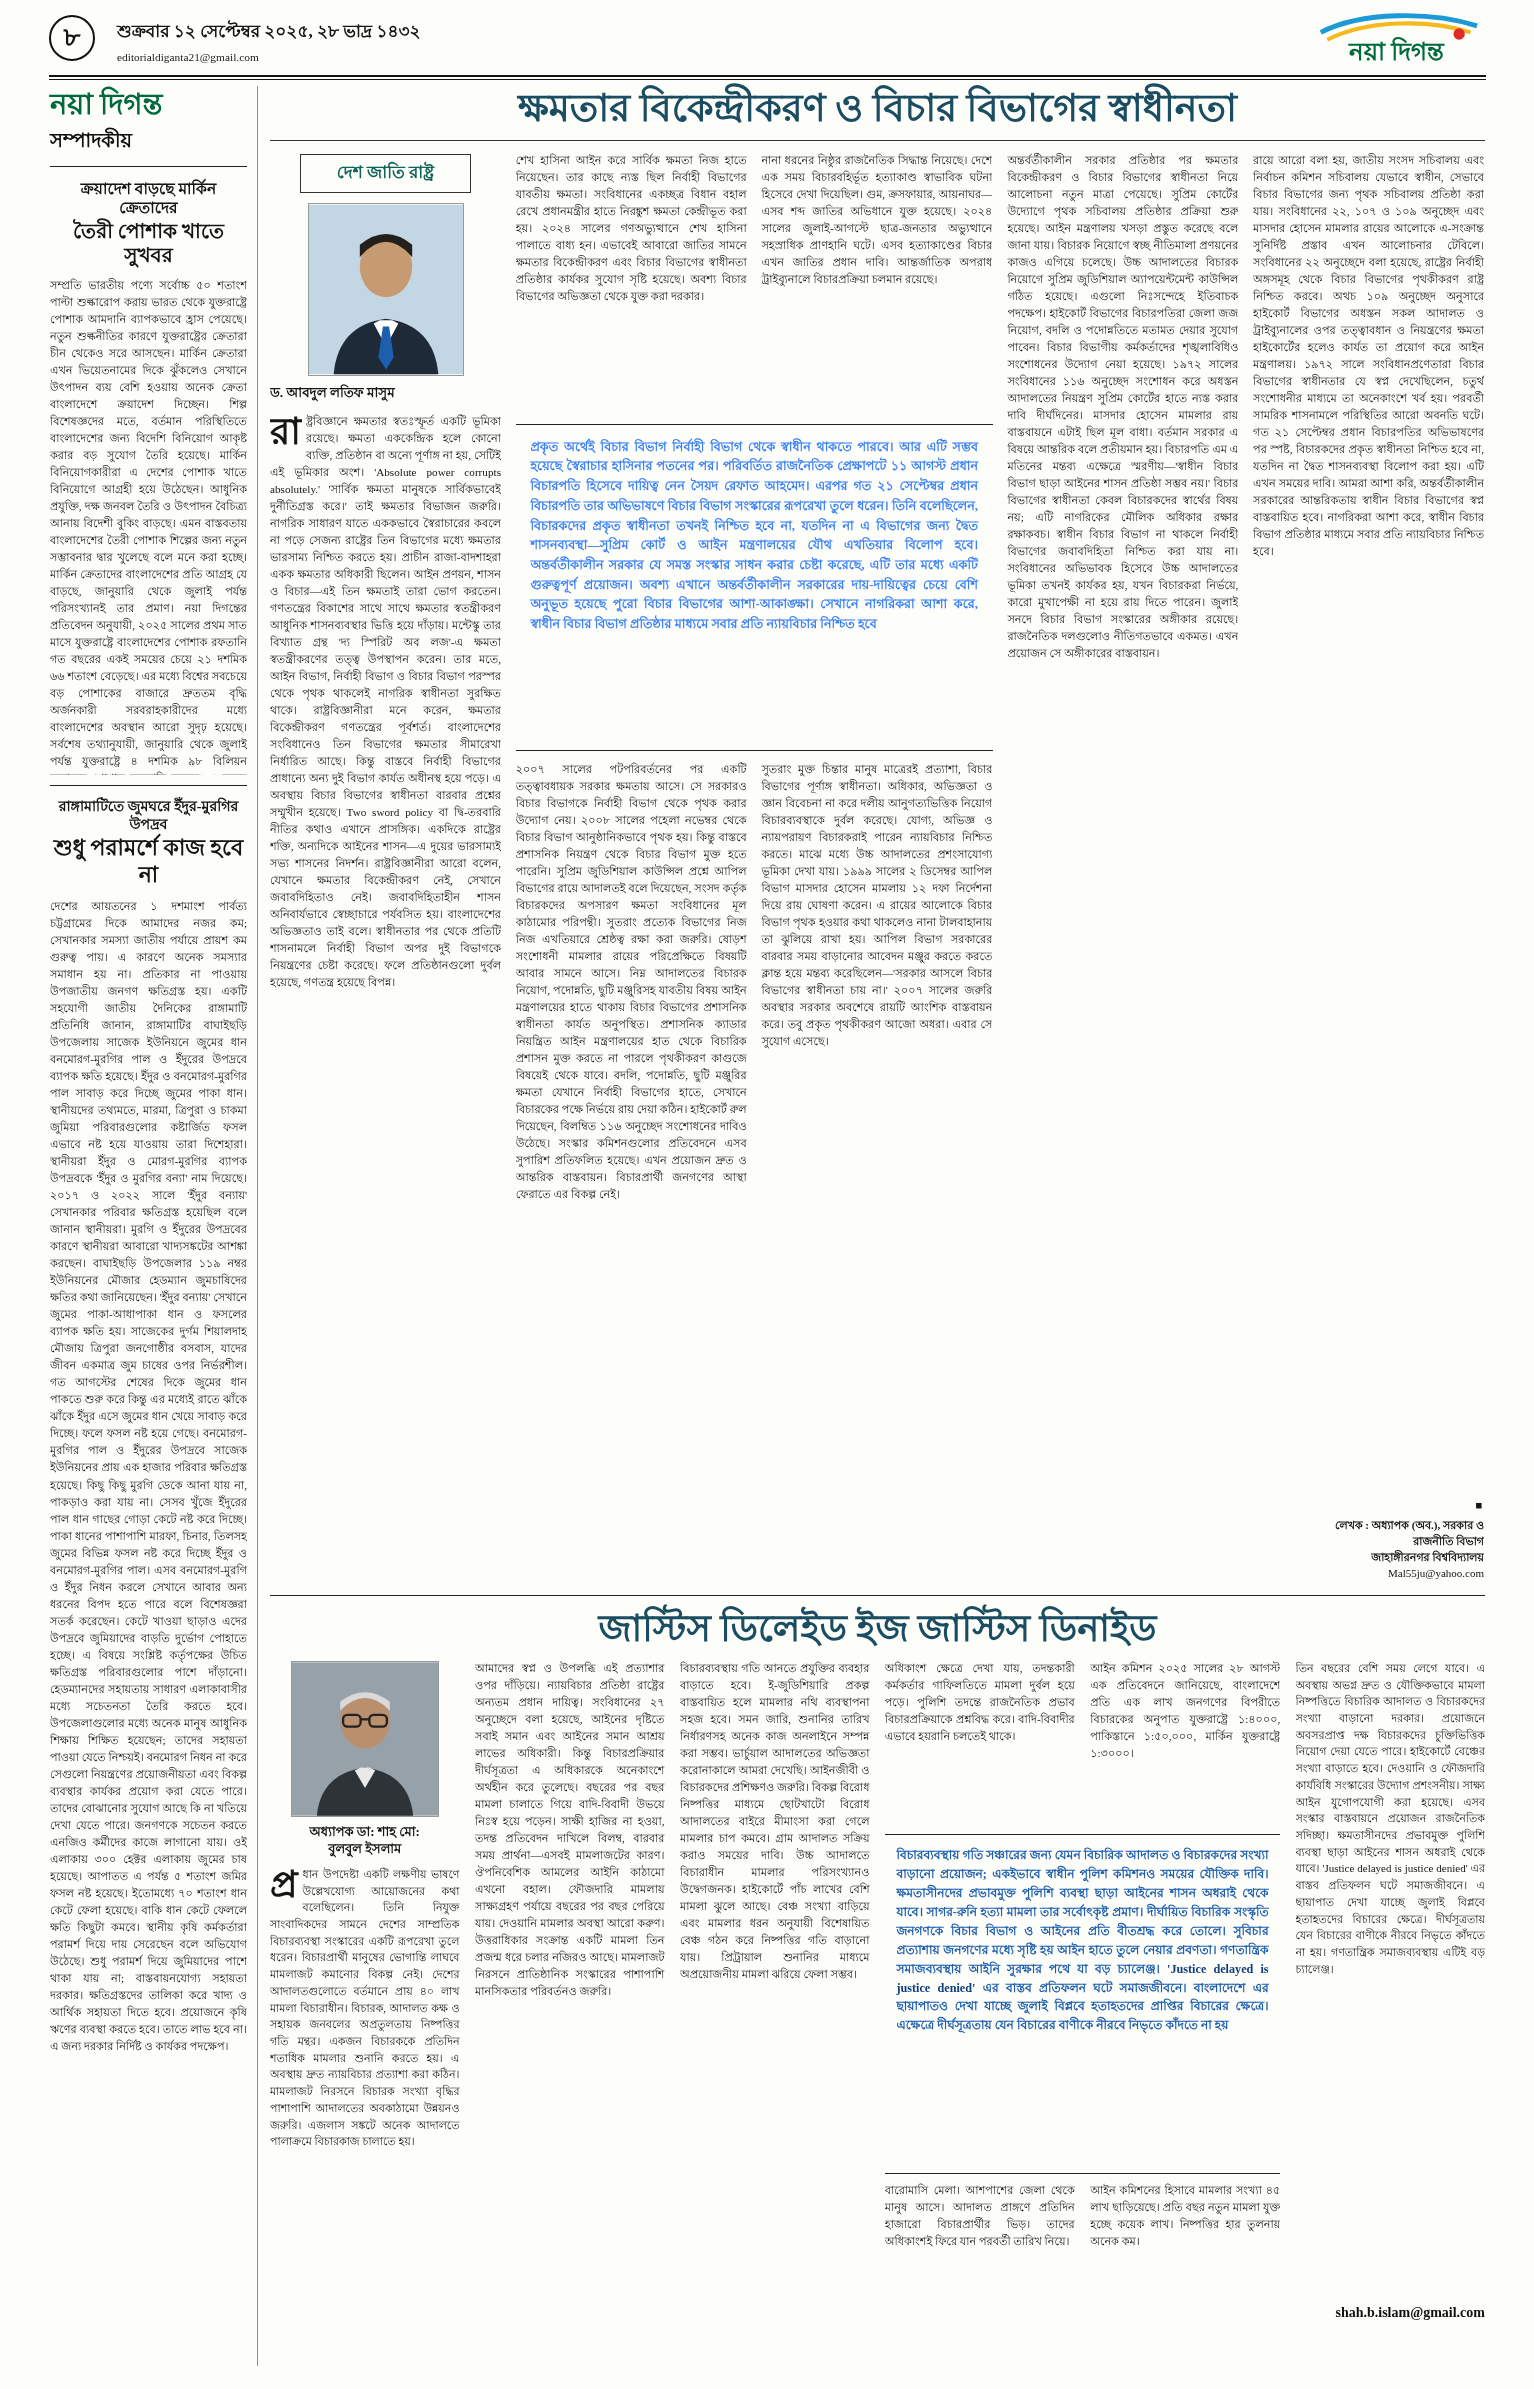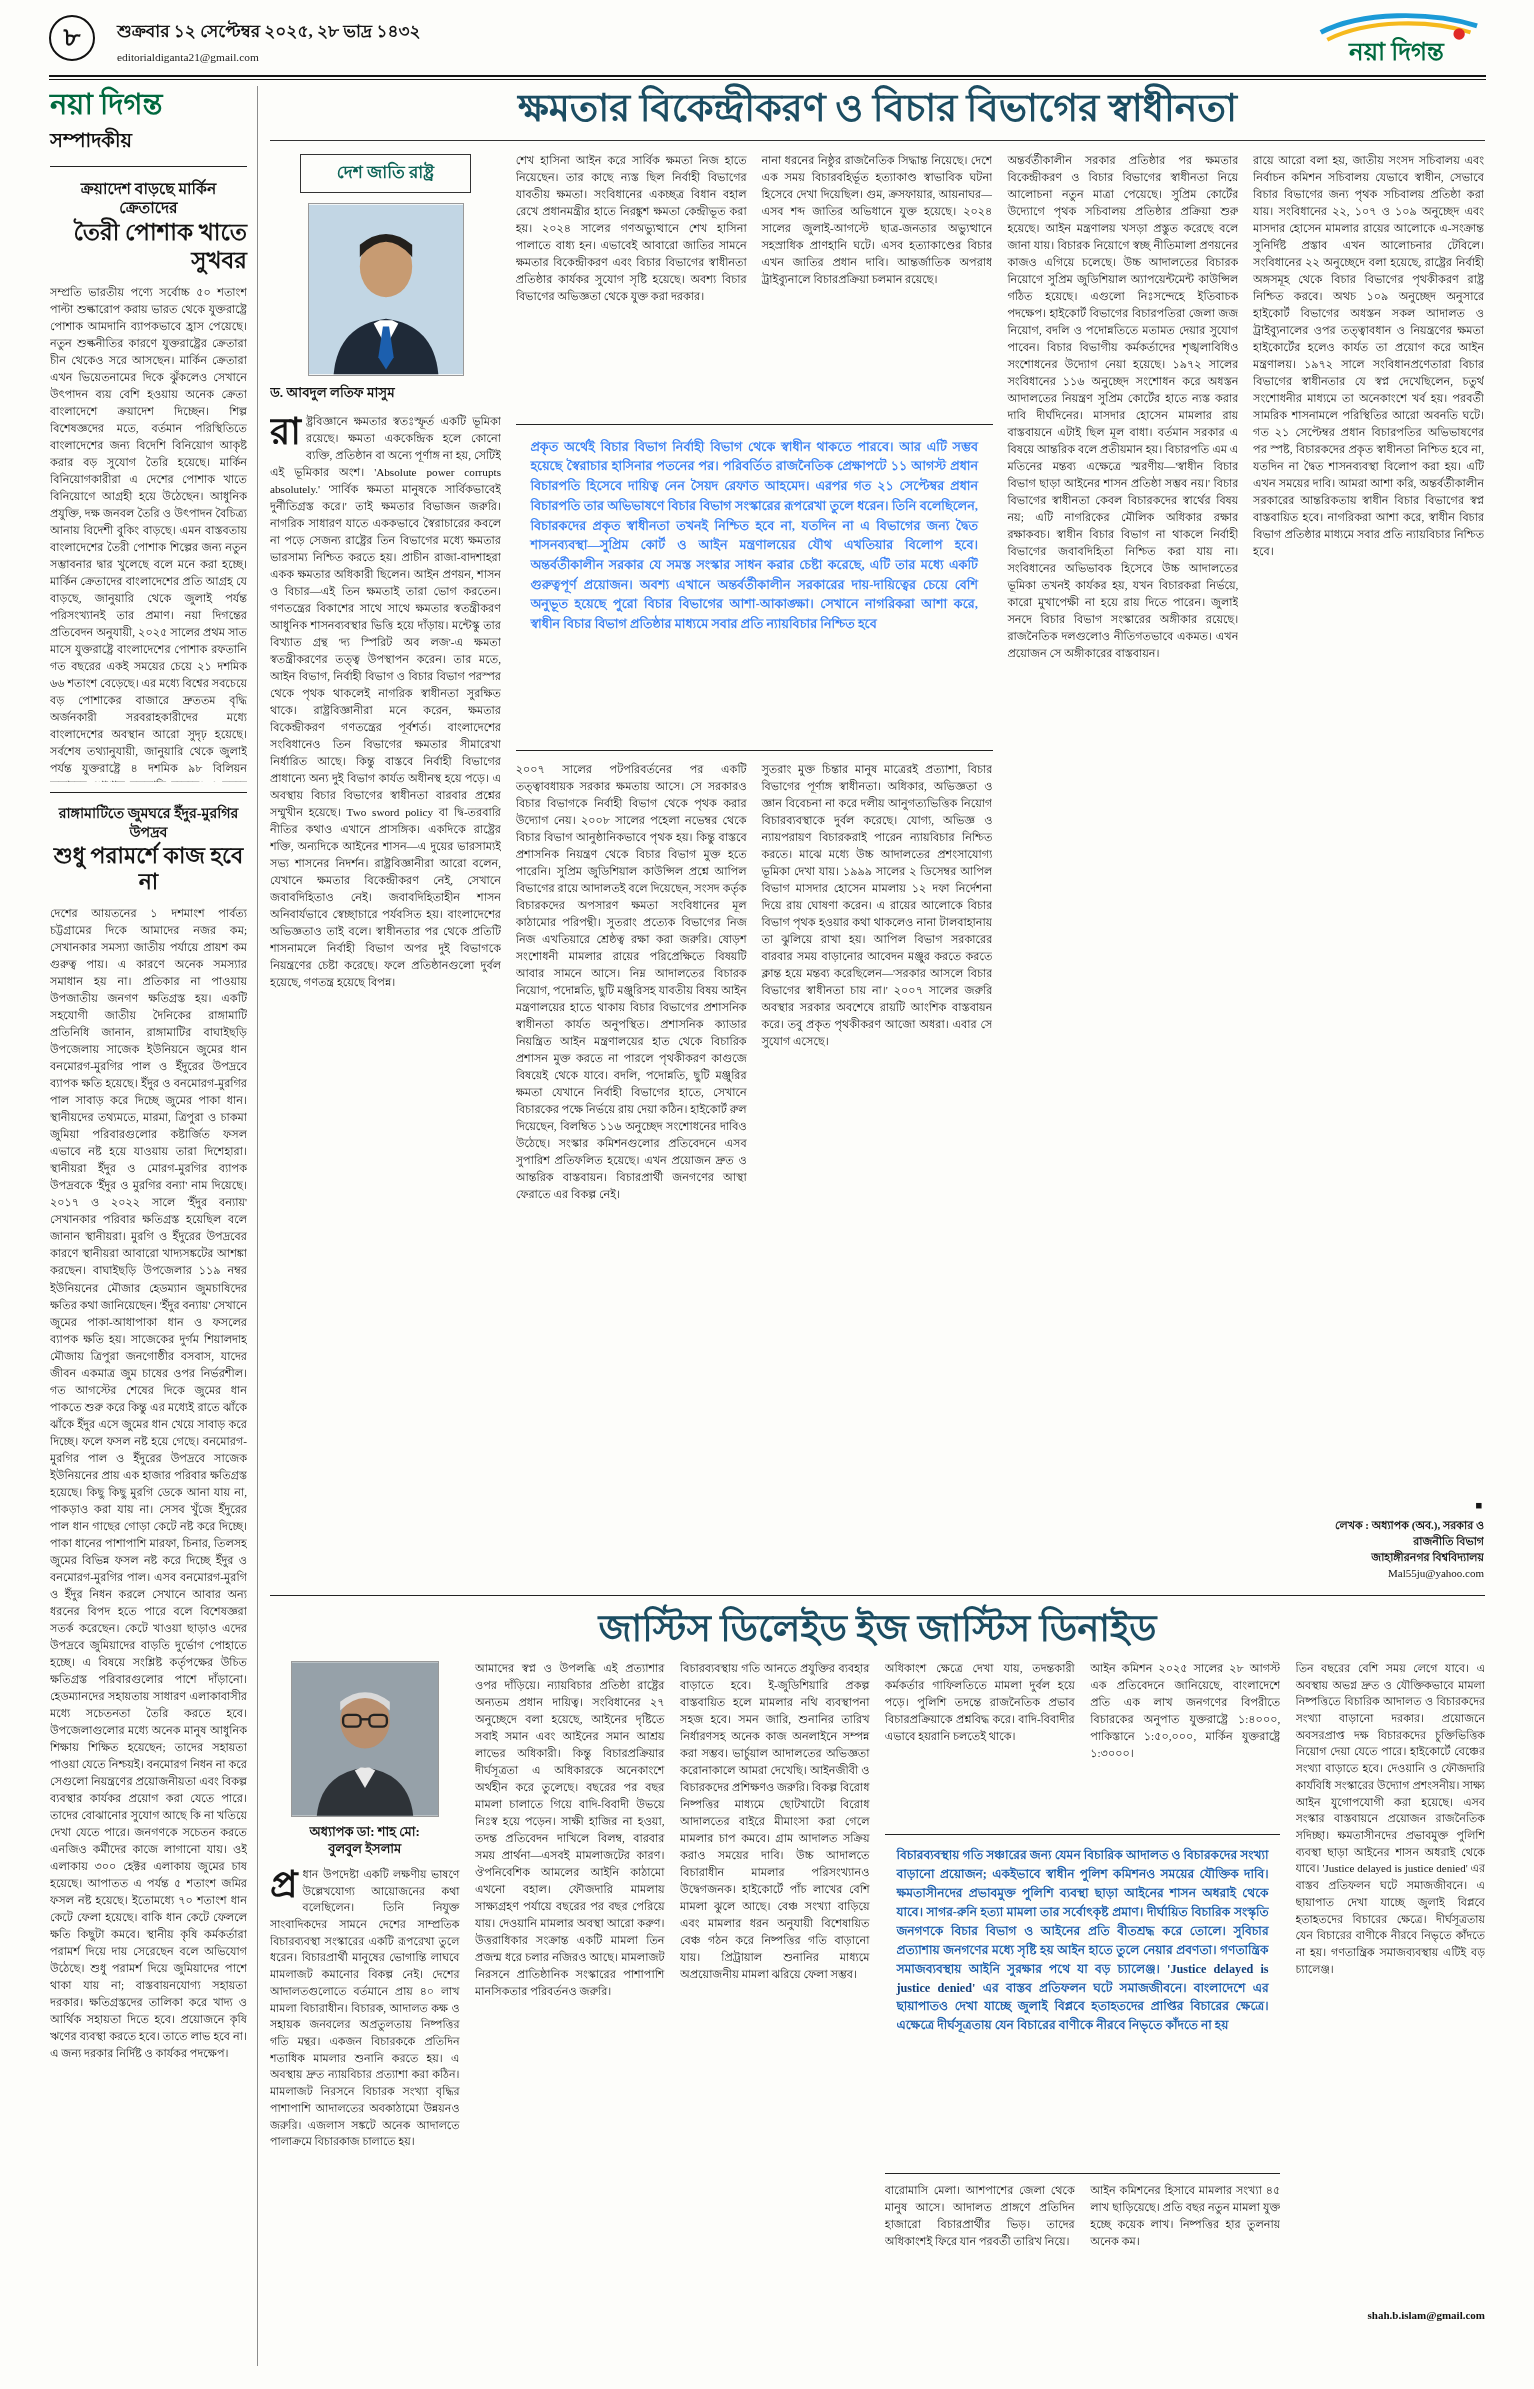--- a/index.html
+++ b/index.html
@@ -19,21 +19,21 @@
   .header-rule { position:absolute; top:75px; left:49px; right:49px; border-top:2px solid #141414; }
   .header-rule2 { position:absolute; top:79px; left:49px; right:49px; border-top:0.8px solid #141414; }
 
   
   .sidebar { position:absolute; left:50px; top:86px; width:197px; height:2280px; display:flex; flex-direction:column; }
   .sb-logoblock { padding:3.3px 0 8.1px 0; border-bottom:1.2px solid #222; }
   .sb-logo { font-size:29px; font-weight:bold; color:#00693e; line-height:1.1; }
   .sb-section { font-size:19.5px; font-weight:bold; color:#111; margin-top:4.9px; }
   .sb-art-head { text-align:center; padding:11.4px 0 6.5px 0; }
   .sb-kicker1 { font-size:15.5px; font-weight:bold; line-height:1.25; }
-  .sb-head1 { font-size:23px; font-weight:bold; line-height:1.2; margin-top:1.6px;text-align:right; }
+  .sb-head1 { font-size:20px; font-weight:bold; line-height:1.2; margin-top:1.6px; }
   .sb-body1 { height:498px; overflow:hidden; font-size:11px; line-height:1.5; text-align:justify; margin-top:3.3px; }
   .sb-rule { border-top:1.2px solid #222; margin:9.8px 0 0 0; }
   .sb-kicker2 { font-size:14.2px; font-weight:bold; line-height:1.3; }
   .sb-head2 { font-size:22px; font-weight:bold; line-height:1.2; margin-top:1.6px; }
   .sb-body2 { flex:1; overflow:hidden; font-size:11px; line-height:1.5; text-align:justify; margin-top:3.3px; }
 
   .v-divider { position:absolute; left:257px; top:86px; height:2280px; width:0.8px; background:#8d8d8d; }
 
   
   .main { position:absolute; left:270px; top:81px; width:1215px; }
@@ -80,21 +80,21 @@
   .bpair { width:395px; height:100%; display:flex; flex-direction:column;align-items:center; }
   .bpair .minicol { width:190px; }
   .bpair .pair-row { gap:15.5px; }
   .bpair-top { height:151px; overflow:hidden; }
   .bpair-bottom { flex:1; overflow:hidden; margin-top:8.1px; }
   .bquote { margin-top:23px; height:340px; overflow:hidden; border-top:1.6px solid #222; border-bottom:1.6px solid #222;
             padding:11.4px 11.4px; font-size:12.2px; font-weight:bold; color:#1d5fae; line-height:1.55; text-align:justify; }
   .bquote .hl { color:#0f3e7c; }
   .bcol-last { display:flex; flex-direction:column; }
   .bcol6-text { flex:1; overflow:hidden; }
-  .credit2 { text-align:right; font-size:11px; font-weight:bold; padding-top:3.3px; }
+  .credit2 { text-align:right; font-size:14px; font-weight:bold; padding-top:3.3px; }
   .credit2 a { color:#111; text-decoration:none; }
 </style>
 </head>
 <body>
 
 <div class="page">
 
   <header class="header">
     <div class="pagenum-wrap">
       <span class="pagenum">৮</span>

